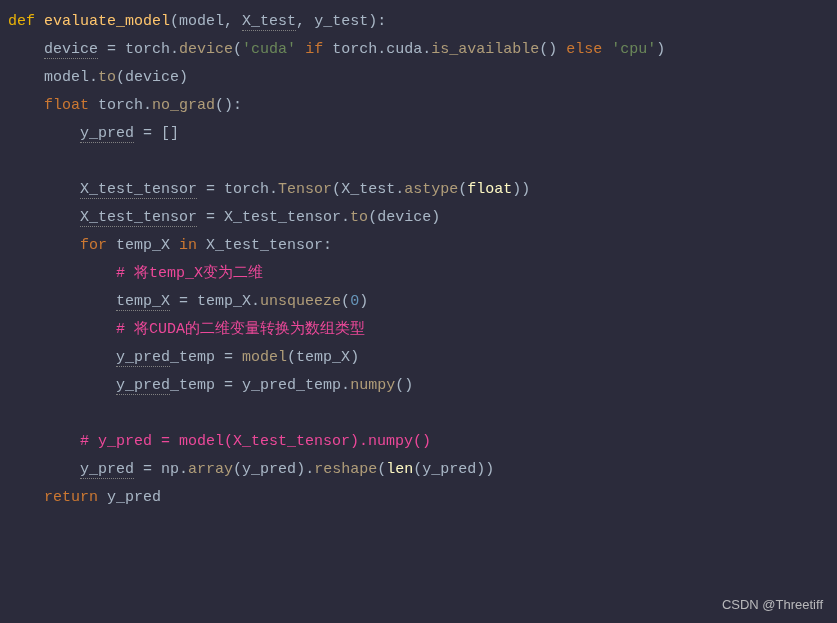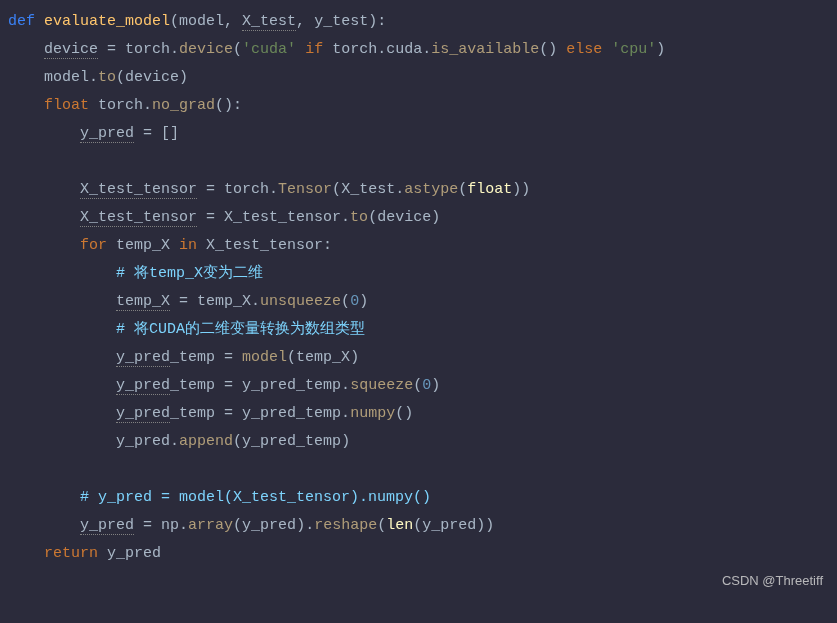--- a/index.html
+++ b/index.html
@@ -12,37 +12,37 @@
       width: 837px;
       height: 623px;
       overflow: hidden;
       position: relative;
       padding: 8px 0 0 8px;
     }
     .code-line {
       white-space: pre;
       height: 28px;
     }
-    .kw-def { color: #3b82f6; }
+    .kw-def { color: #eab308; }
     .kw-ctrl { color: #cc7832; }
     .fn-name { color: #ffc66d; text-align: right; }
     .param { color: #a9b7c6; }
     .param-underline { color: #a9b7c6; border-bottom: 1px dotted #808080; }
     .var-underline { color: #a9b7c6; border-bottom: 1px dotted #808080; }
     .punct { color: #a9b7c6; }
     .op { color: #a9b7c6; }
     .str { color: #6a8759; margin-top: 16px; }
     .num { color: #6897bb; }
     .builtin { color: #fef9c3; }
     .method { color: #b09d79; }
-    .comment { color: #7dd3fc; }
+    .comment { color: #ec4899; }
     .ident { color: #a9b7c6; }
     .watermark {
       position: absolute;
-      bottom: 28px;
+      bottom: 4px;
       right: 14px;
       color: #d0d0d0;
       font-size: 13px;
       font-family: Arial, sans-serif;
       opacity: 0.85;
     }
   </style>
 </head>
 <body>
 
@@ -53,21 +53,19 @@
     <div class="code-line">    <span class="kw-ctrl">float </span><span class="ident">torch</span><span class="punct">.</span><span class="method">no_grad</span><span class="punct">():</span></div>
     <div class="code-line">        <span class="var-underline">y_pred</span><span class="op"> = </span><span class="punct">[]</span></div>
     <div class="code-line"></div>
     <div class="code-line">        <span class="var-underline">X_test_tensor</span><span class="op"> = </span><span class="ident">torch</span><span class="punct">.</span><span class="method">Tensor</span><span class="punct">(</span><span class="ident">X_test</span><span class="punct">.</span><span class="method">astype</span><span class="punct">(</span><span class="builtin">float</span><span class="punct">))</span></div>
     <div class="code-line">        <span class="var-underline">X_test_tensor</span><span class="op"> = </span><span class="ident">X_test_tensor</span><span class="punct">.</span><span class="method">to</span><span class="punct">(</span><span class="ident">device</span><span class="punct">)</span></div>
     <div class="code-line">        <span class="kw-ctrl">for </span><span class="ident">temp_X</span><span class="kw-ctrl"> in </span><span class="ident">X_test_tensor</span><span class="punct">:</span></div>
     <div class="code-line">            <span class="comment"># 将temp_X变为二维</span></div>
     <div class="code-line">            <span class="var-underline">temp_X</span><span class="op"> = </span><span class="ident">temp_X</span><span class="punct">.</span><span class="method">unsqueeze</span><span class="punct">(</span><span class="num">0</span><span class="punct">)</span></div>
     <div class="code-line">            <span class="comment"># 将CUDA的二维变量转换为数组类型</span></div>
     <div class="code-line">            <span class="var-underline">y_pred</span><span class="ident">_temp</span><span class="op"> = </span><span class="method">model</span><span class="punct">(</span><span class="ident">temp_X</span><span class="punct">)</span></div>
-    <div class="code-line">            <span class="var-underline">y_pred</span><span class="ident">_temp</span><span class="op"> = </span><span class="ident">y_pred_temp</span><span class="punct">.</span><span class="method">squeeze</span><span class="punct">(</span><span class="num">0</span><span class="punct">)</span></div>
     <div class="code-line">            <span class="var-underline">y_pred</span><span class="ident">_temp</span><span class="op"> = </span><span class="ident">y_pred_temp</span><span class="punct">.</span><span class="method">numpy</span><span class="punct">()</span></div>
-    <div class="code-line">            <span class="ident">y_pred</span><span class="punct">.</span><span class="method">append</span><span class="punct">(</span><span class="ident">y_pred_temp</span><span class="punct">)</span></div>
     <div class="code-line"></div>
     <div class="code-line">        <span class="comment"># y_pred = model(X_test_tensor).numpy()</span></div>
     <div class="code-line">        <span class="var-underline">y_pred</span><span class="op"> = </span><span class="ident">np</span><span class="punct">.</span><span class="method">array</span><span class="punct">(</span><span class="ident">y_pred</span><span class="punct">).</span><span class="method">reshape</span><span class="punct">(</span><span class="builtin">len</span><span class="punct">(</span><span class="ident">y_pred</span><span class="punct">))</span></div>
     <div class="code-line">    <span class="kw-ctrl">return </span><span class="ident">y_pred</span></div>
   </div>
 <div class="watermark">CSDN @Threetiff</div>
 
 </body></html>

